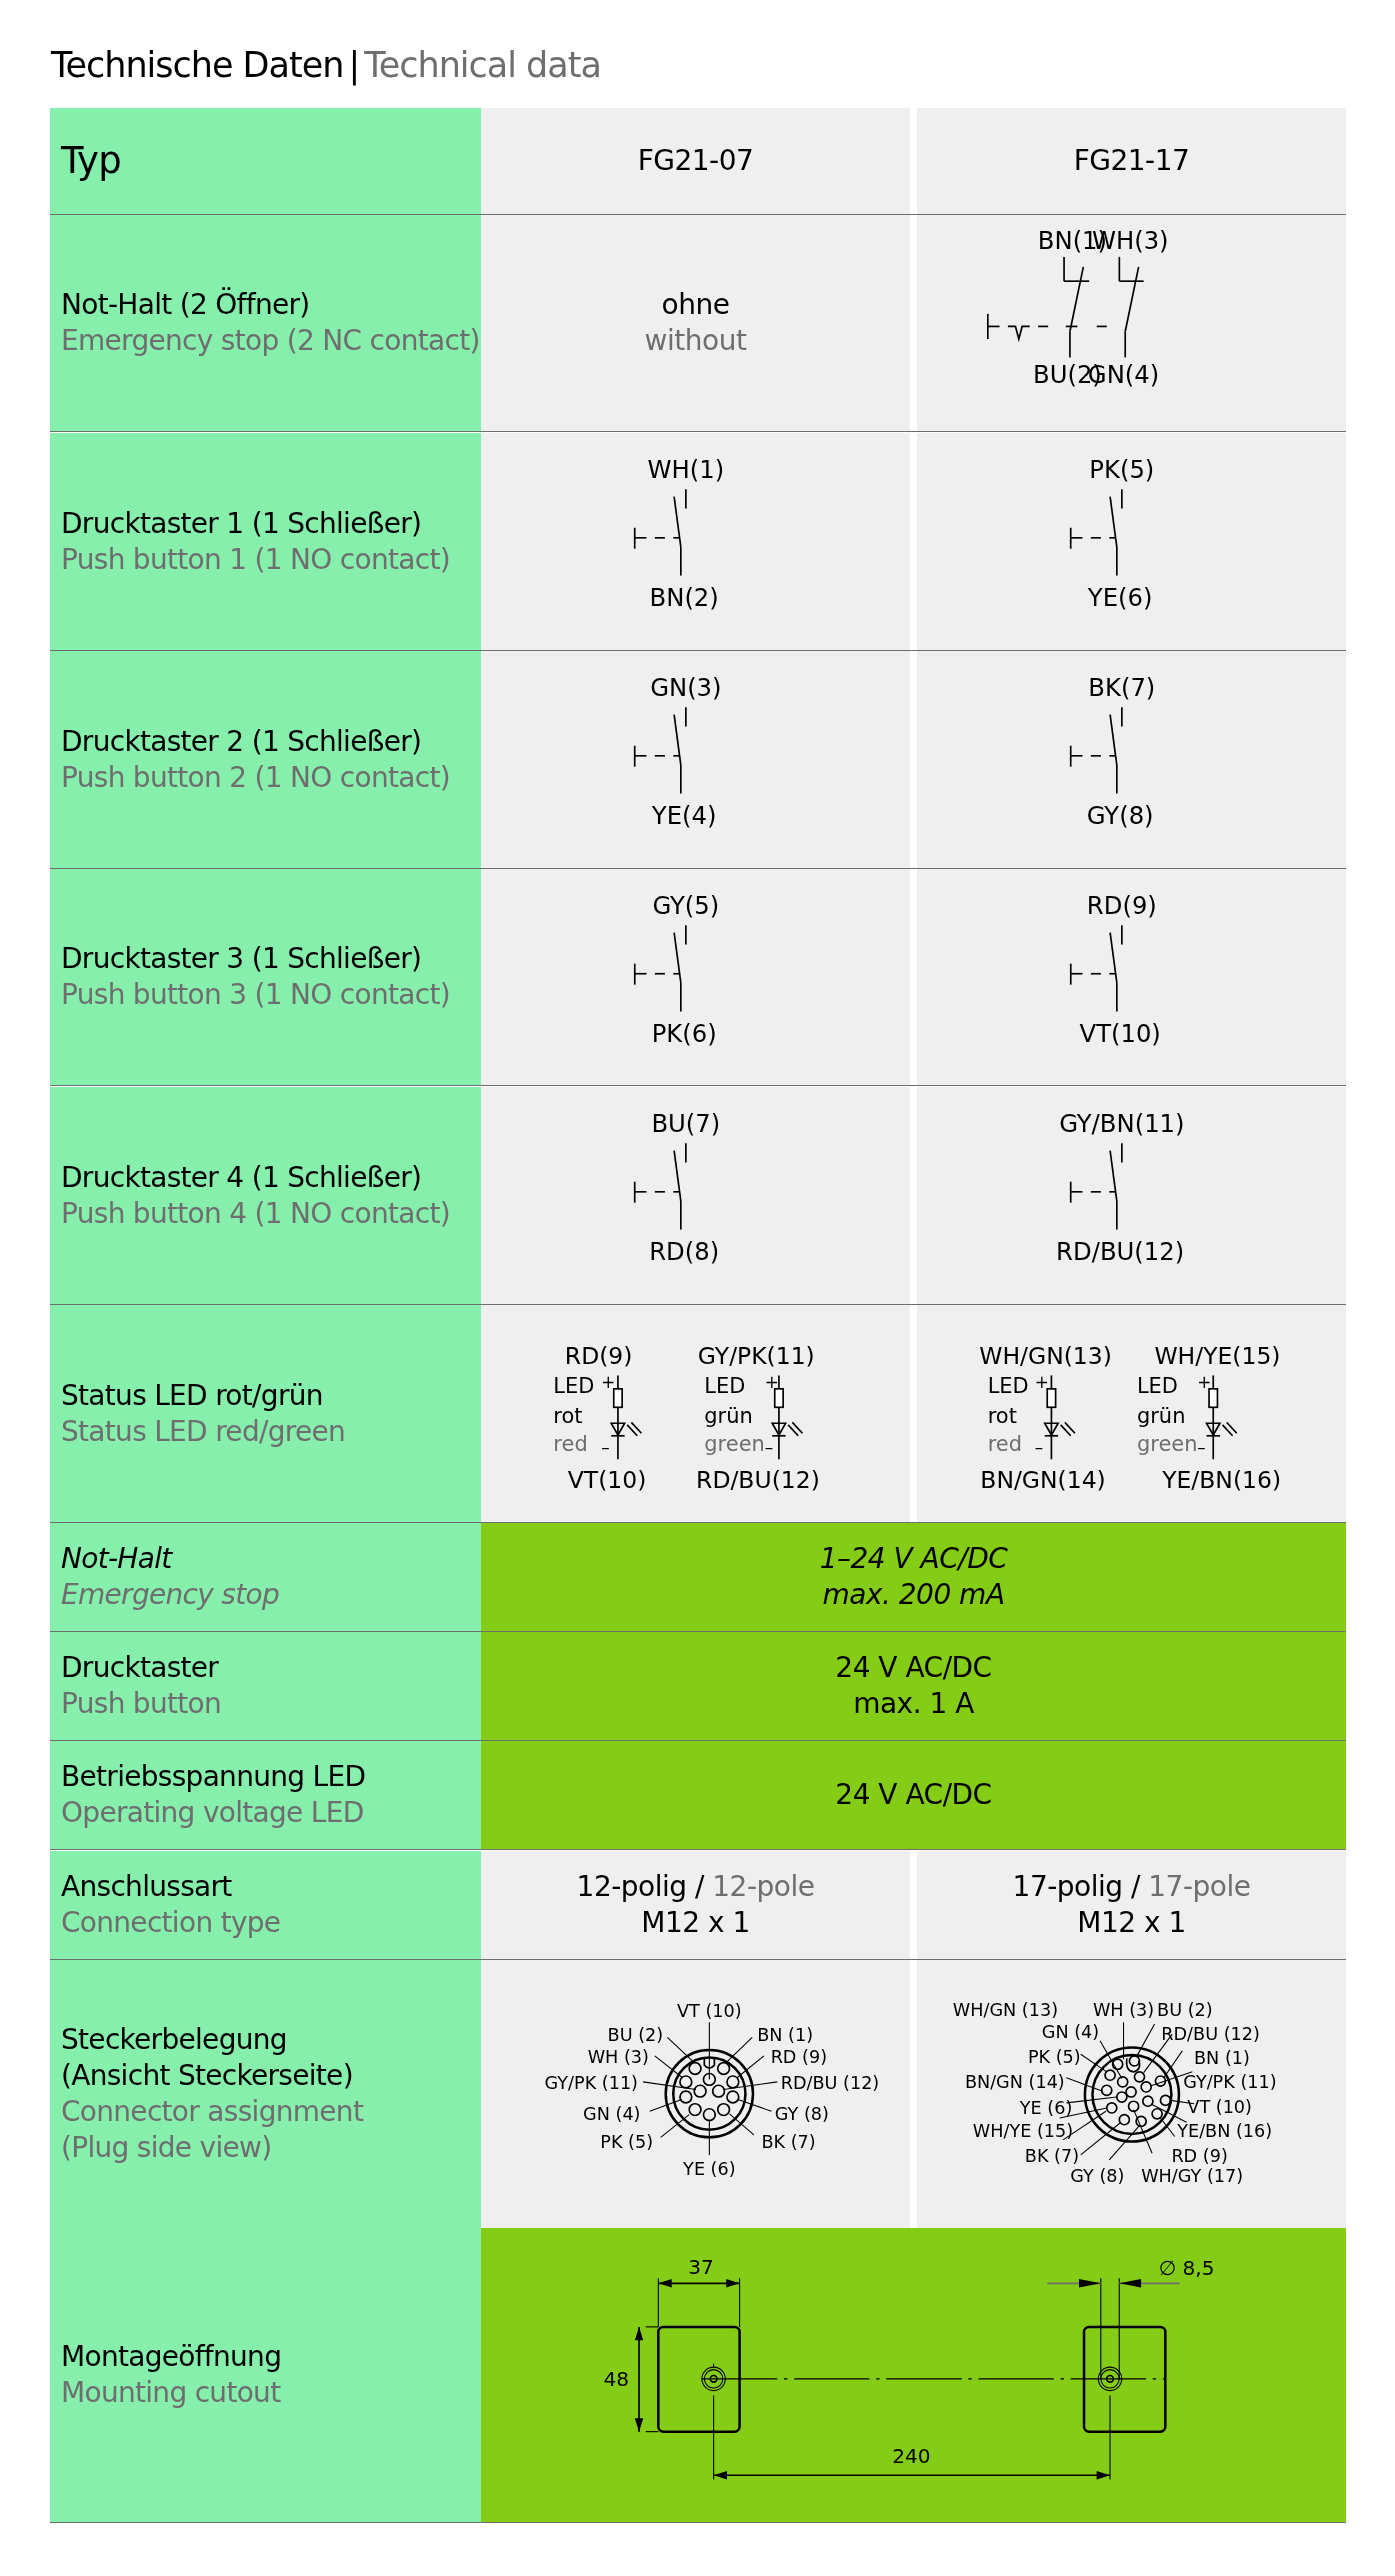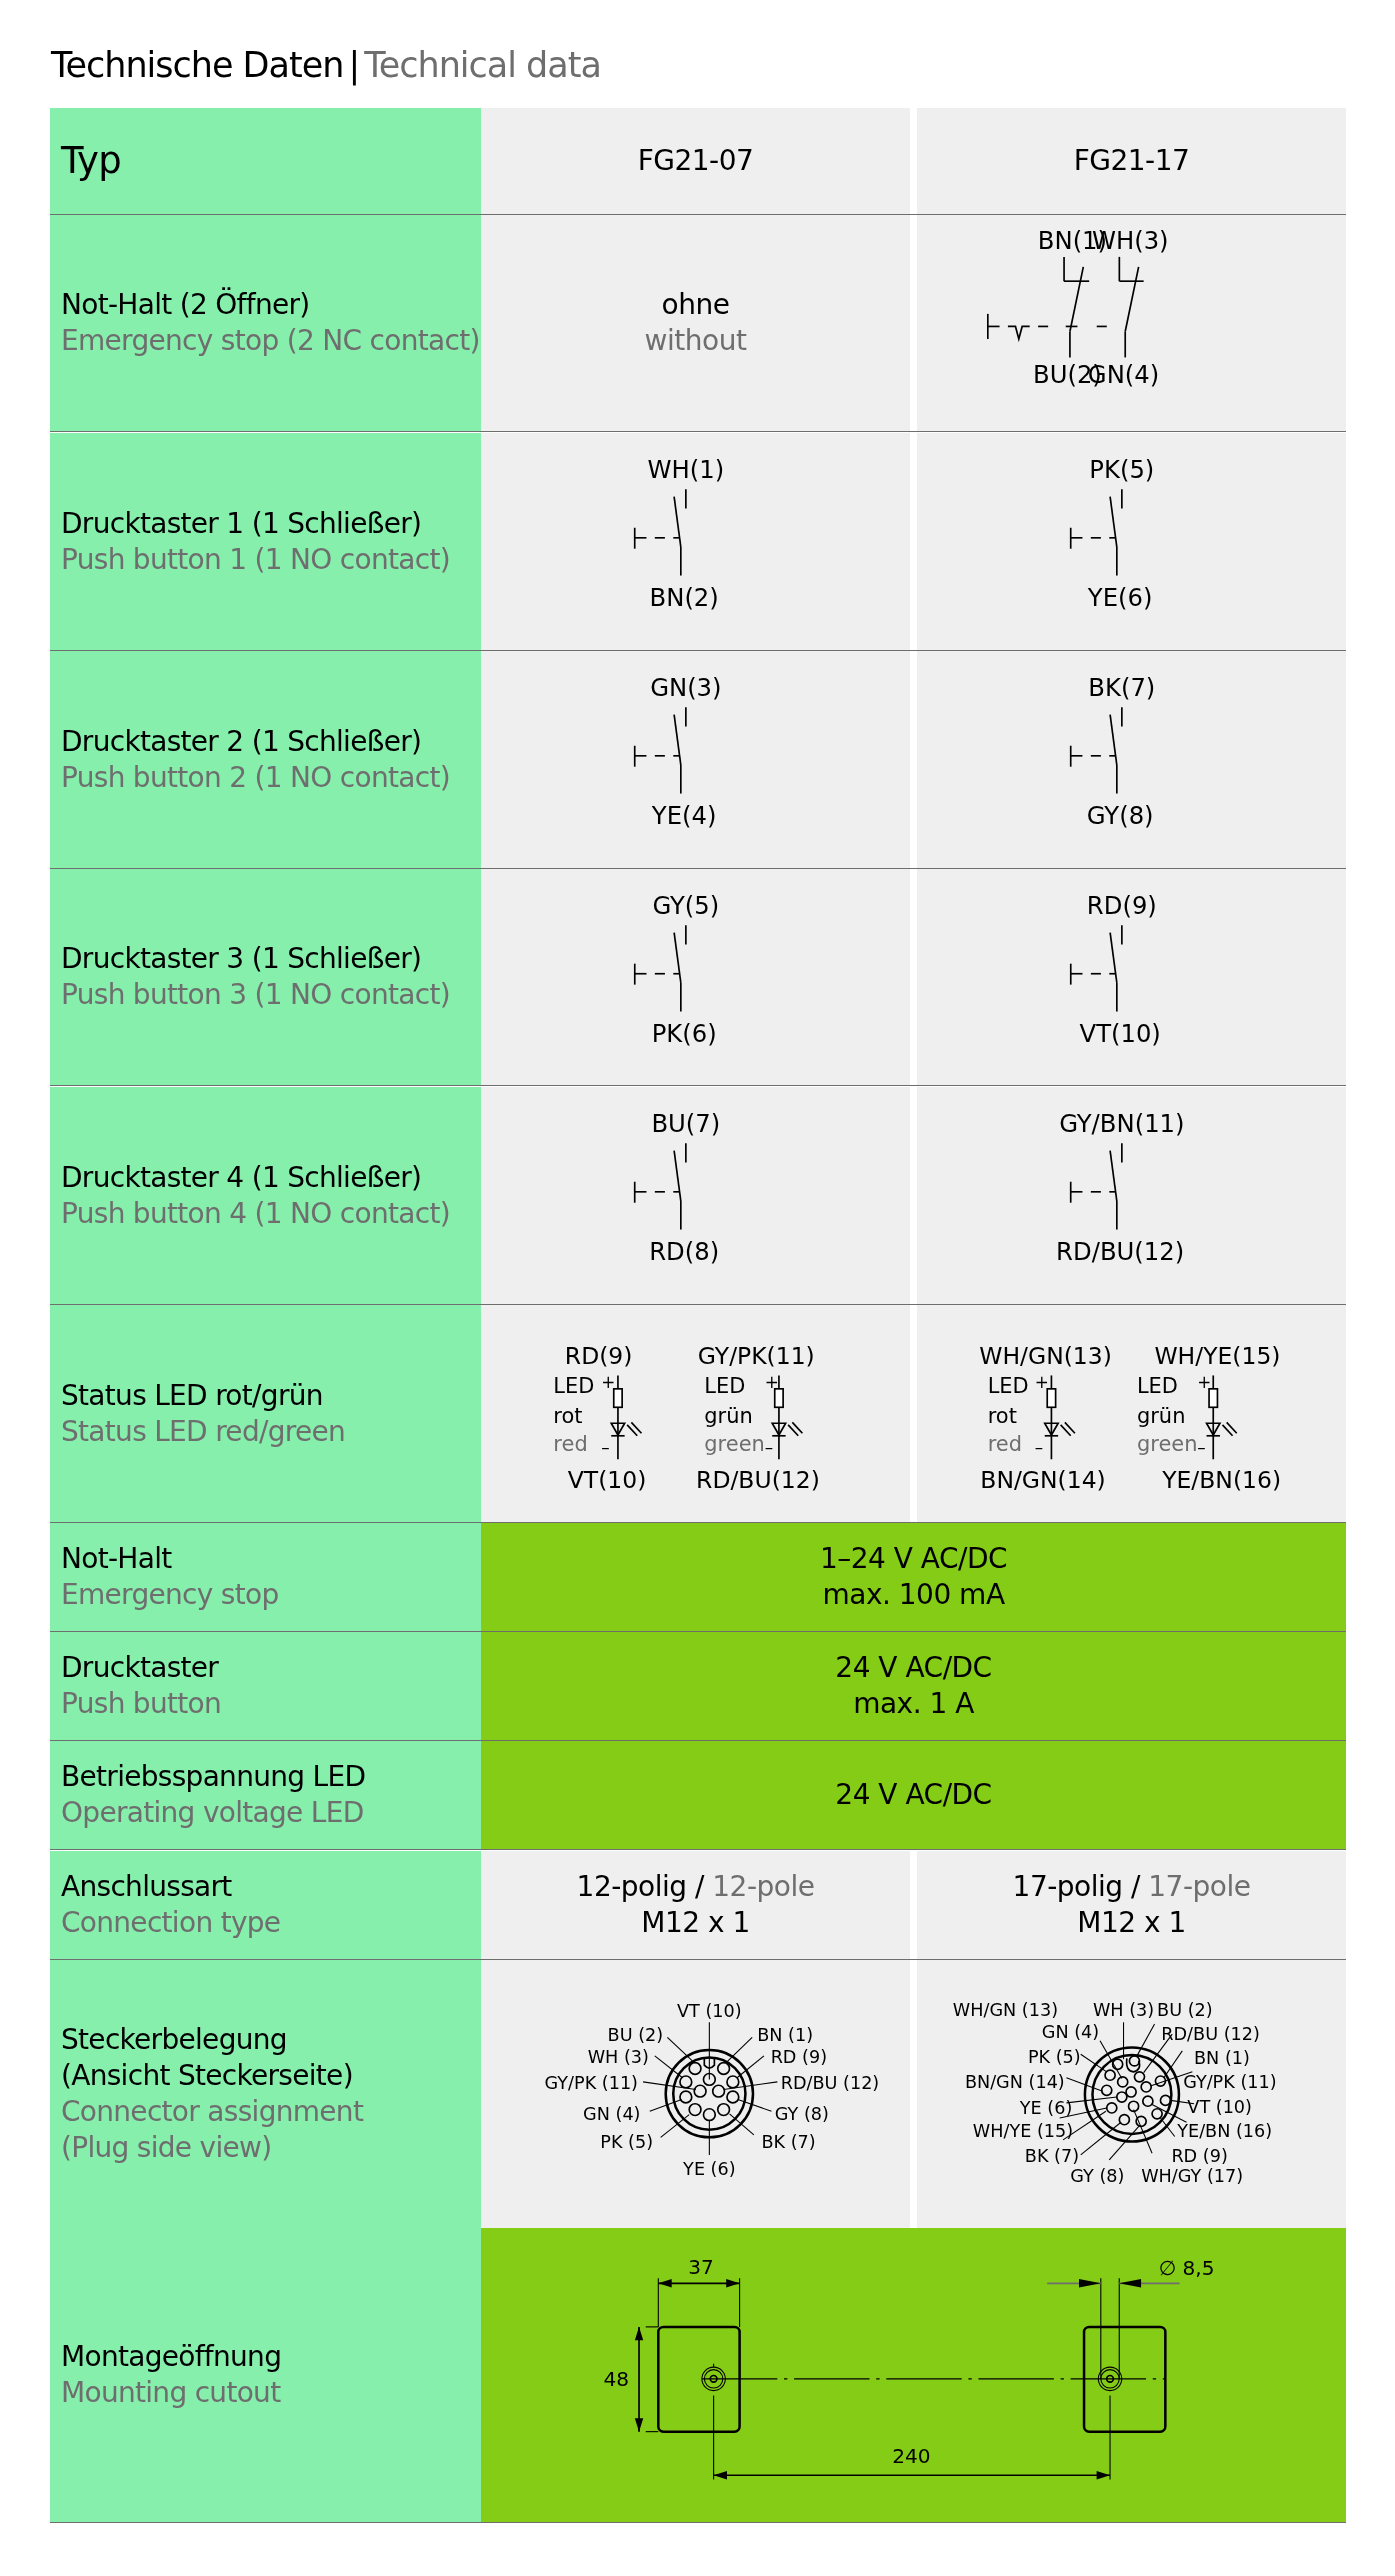--- a/index.html
+++ b/index.html
@@ -326,31 +326,31 @@
           <path d="M345 141 L361 141 L353 155 Z"></path>
           <line x1="345" y1="156" x2="361" y2="156"></line>
           <line x1="364" y1="143" x2="376" y2="156"></line>
           <line x1="369" y1="140" x2="381" y2="153"></line>
         </g>
         <text x="363" y="218" font-size="28" text-anchor="middle">YE/BN(16)</text>
       </svg>
     </div>
   </div>
 
-  <div class="row" style="top:1415px; height:109px;">
+  <div class="row" style="top:1415px; height:109px;font-style:italic;">
     <div class="cell c-label">
       <div class="label">
         <span class="de">Not-Halt</span>
         <span class="en">Emergency stop</span>
       </div>
     </div>
     <div class="cell c-ab">
       <div class="center">
         <div>1–24 V AC/DC</div>
-        <div>max. 100 mA</div>
+        <div>max. 200 mA</div>
       </div>
     </div>
   </div>
 
   <div class="row" style="top:1524px; height:109px;">
     <div class="cell c-label">
       <div class="label">
         <span class="de">Drucktaster</span>
         <span class="en">Push button</span>
       </div>

